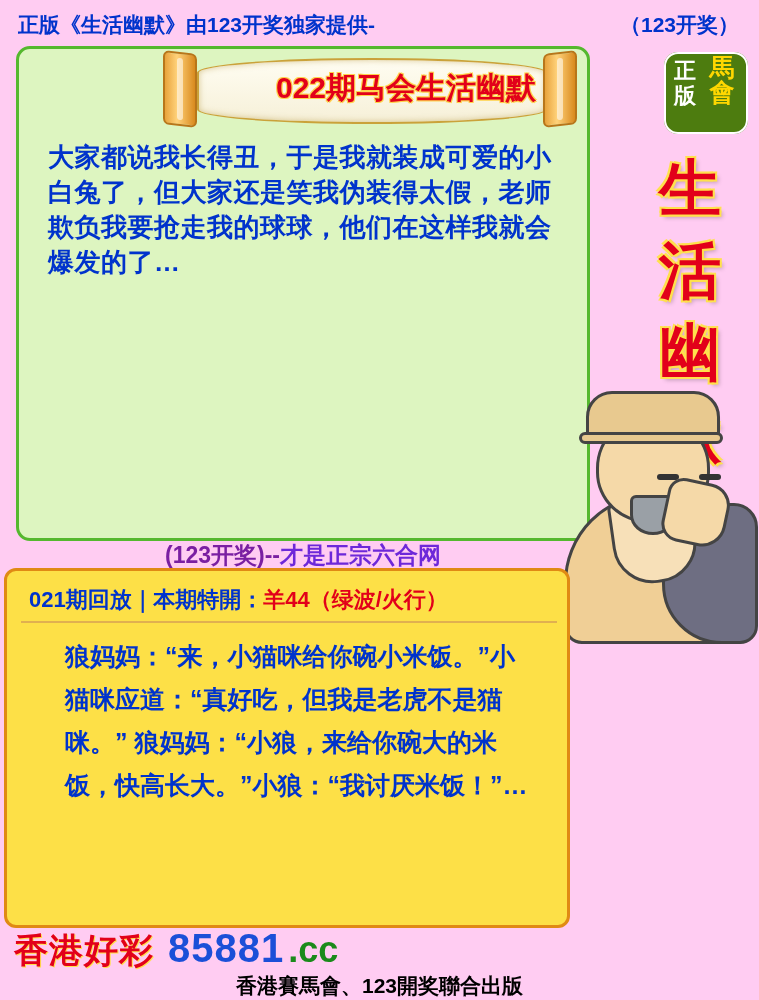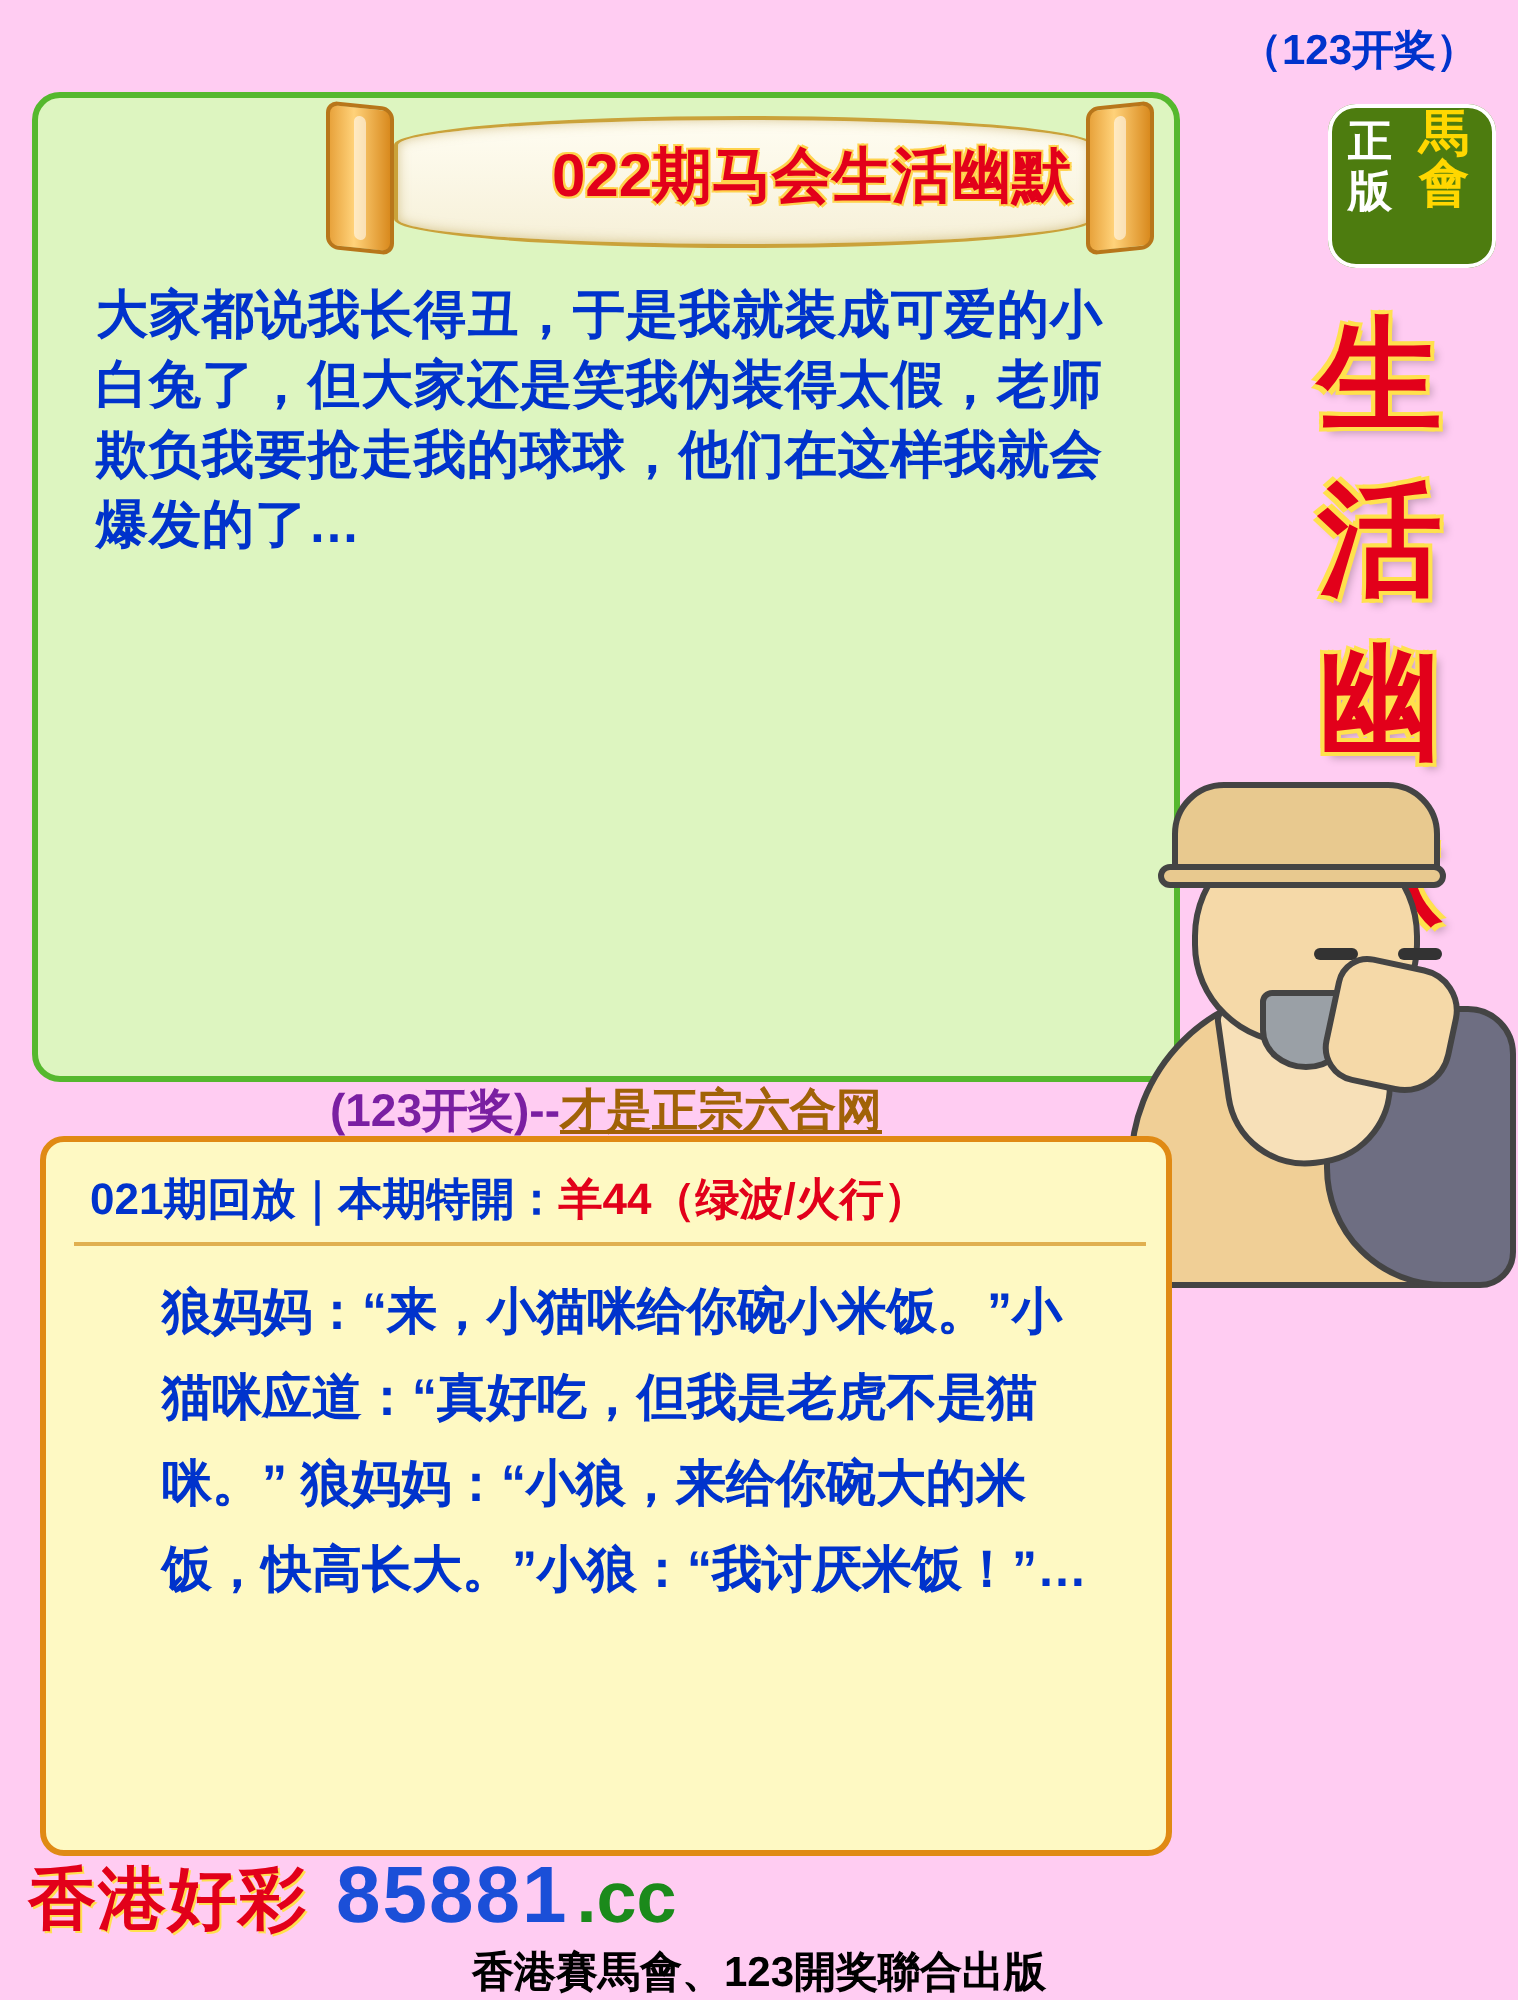--- a/index.html
+++ b/index.html
@@ -127,21 +127,21 @@
     position: absolute;
     left: 16px;
     top: 540px;
     width: 574px;
     text-align: center;
     font-size: 23px;
     font-weight: bold;
     white-space: nowrap;
   }
   .caption .c-purple { color: #7a1fa2; }
-  .caption .c-red { color: #a16207; text-decoration: underline; }
+  .caption .c-red { color: #6d28d9; }
 
   
   .corner-badge {
     position: absolute;
     left: 664px;
     top: 52px;
     width: 84px;
     height: 82px;
     background: #4d7c0f;
     border-radius: 14px;
@@ -294,25 +294,25 @@
     height: 58px;
     background: #f5d9a8;
     border: 3px solid #444;
     border-radius: 16px 22px 24px 18px;
     transform: rotate(12deg);
   }
 
   
   .bottom-panel {
     position: absolute;
-    left: 20px;
+    left: 4px;
     top: 568px;
     width: 566px;
     height: 360px;
-    background: #fef9c3;
+    background: #fde047;
     border: 3px solid #e08a14;
     border-radius: 12px;
     box-sizing: border-box;
   }
   .bp-header {
     position: absolute;
     left: 22px;
     top: 14px;
     font-size: 22px;
     font-weight: bold;
@@ -378,20 +378,21 @@
     font-size: 21px;
     font-weight: bold;
     color: #000;
     white-space: nowrap;
   }
 </style>
 </head>
 <body>
 
 <div class="top-header">
+  <div class="left">正版《生活幽默》由123开奖独家提供-</div>
   <div class="right">（123开奖）</div>
 </div>
 
 <div class="main-panel"></div>
 
 <div class="banner">
   <div class="scroll-body"></div>
   <div class="roller left"></div>
   <div class="roller right"></div>
   <div class="title-text">022期马会生活幽默</div>

